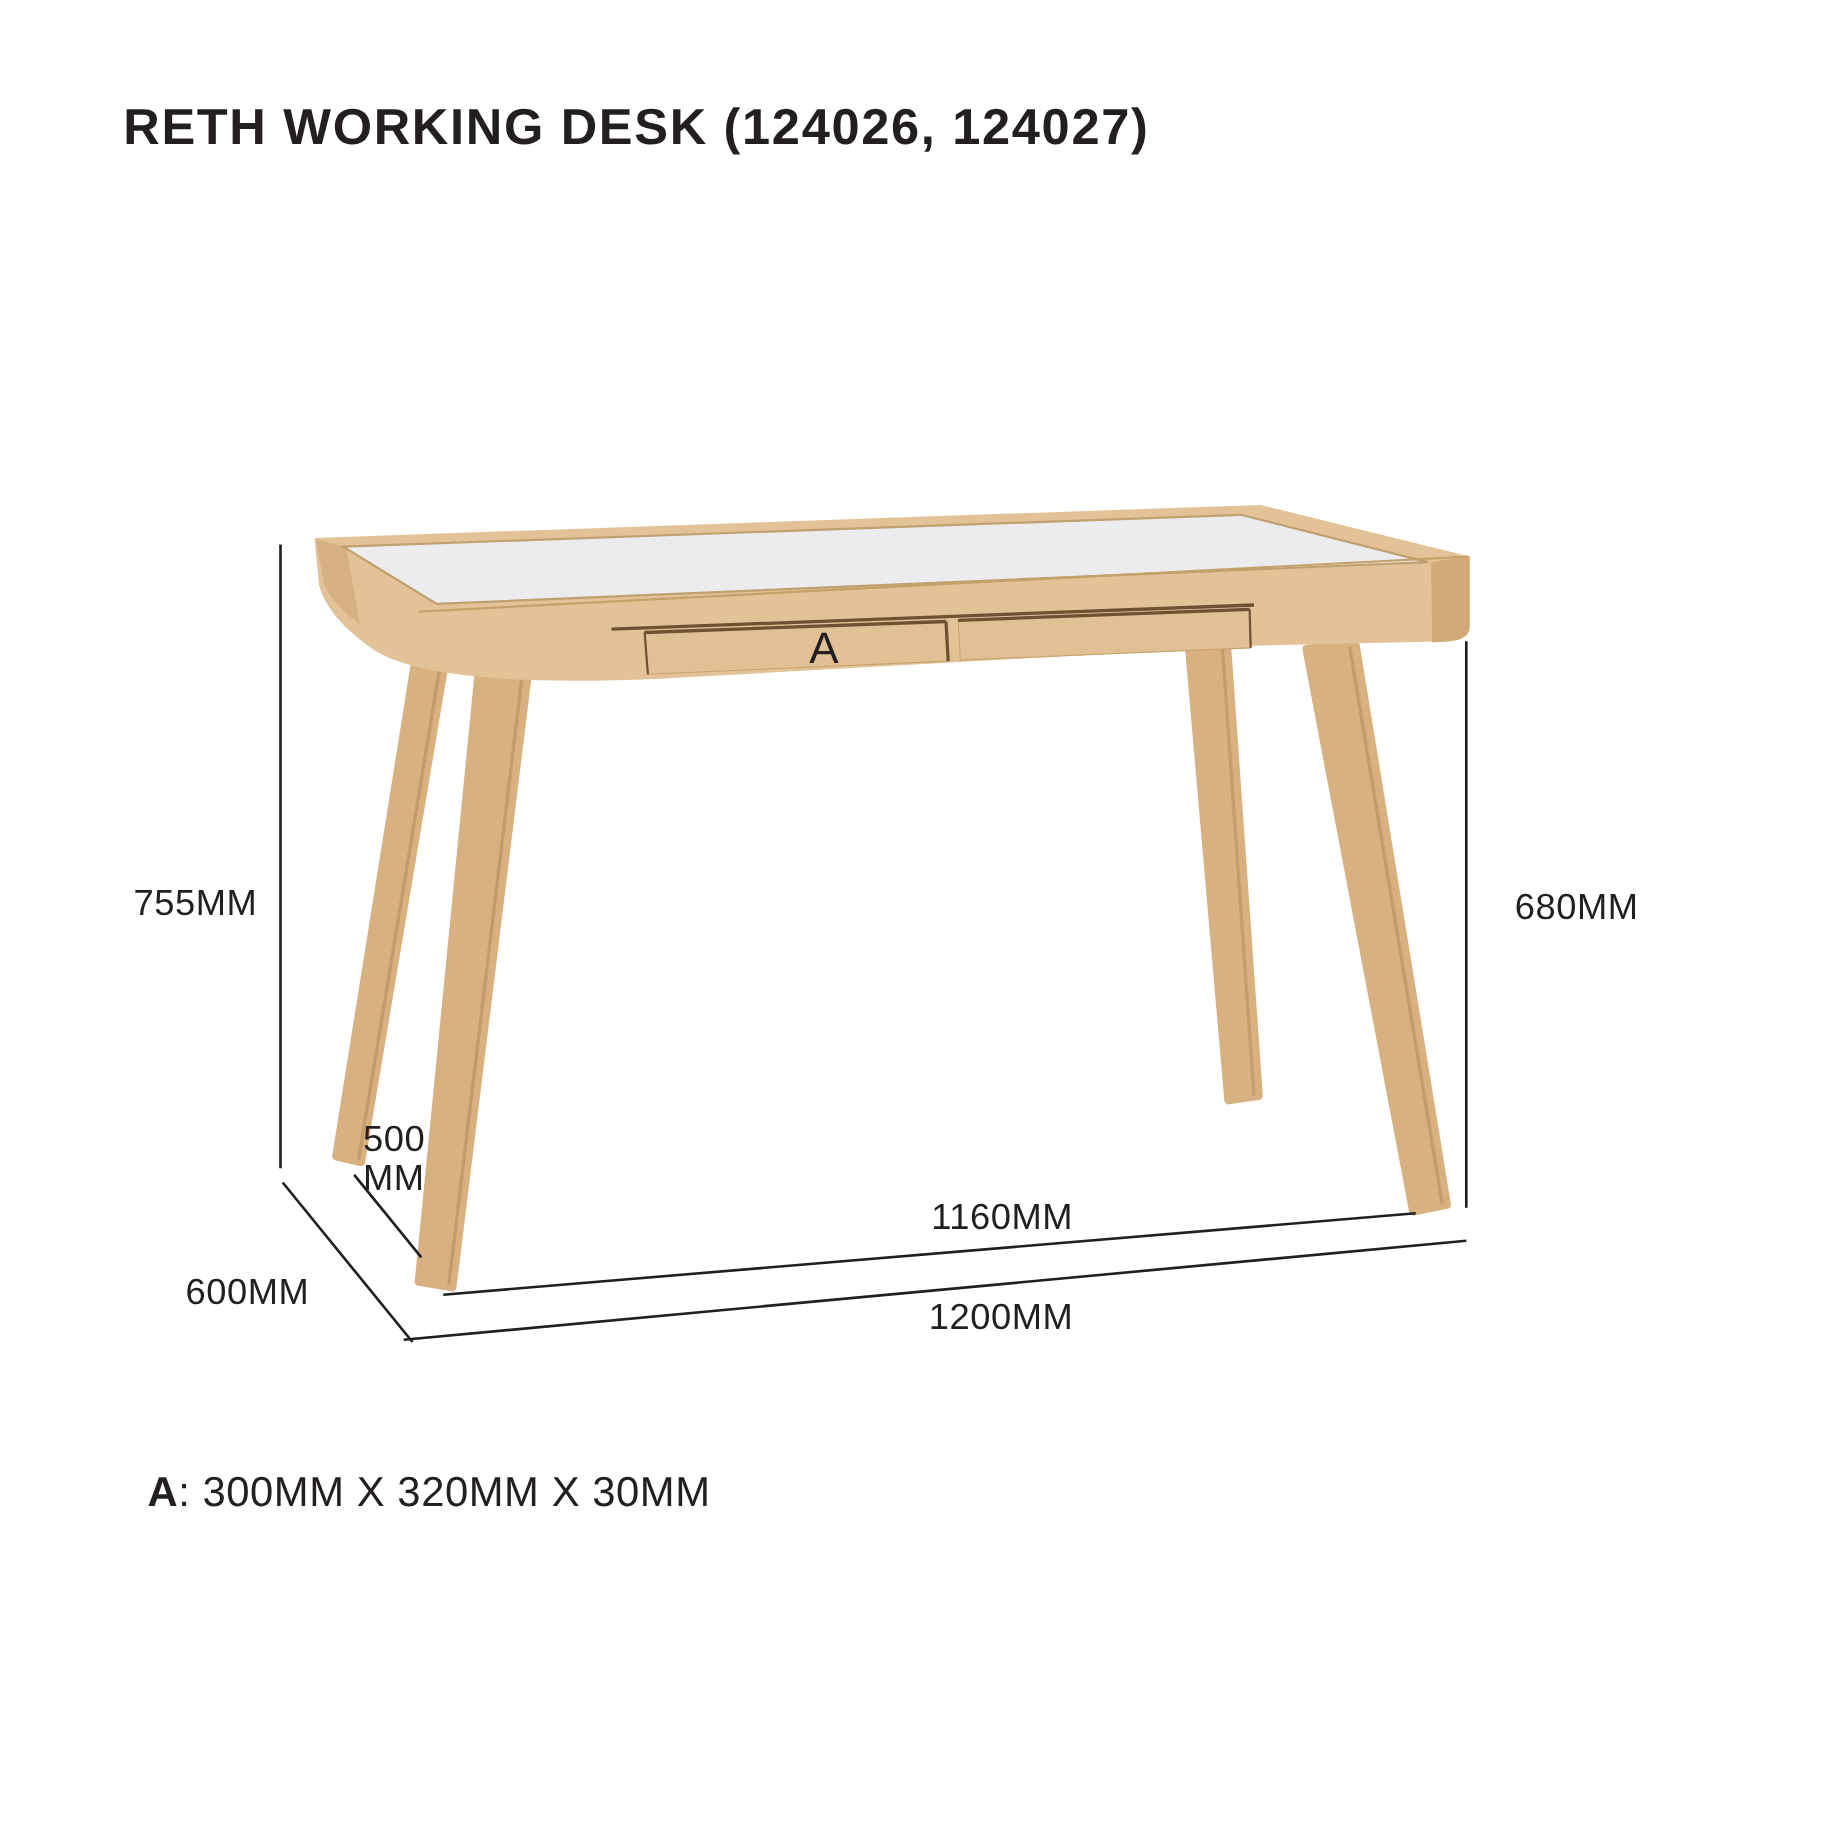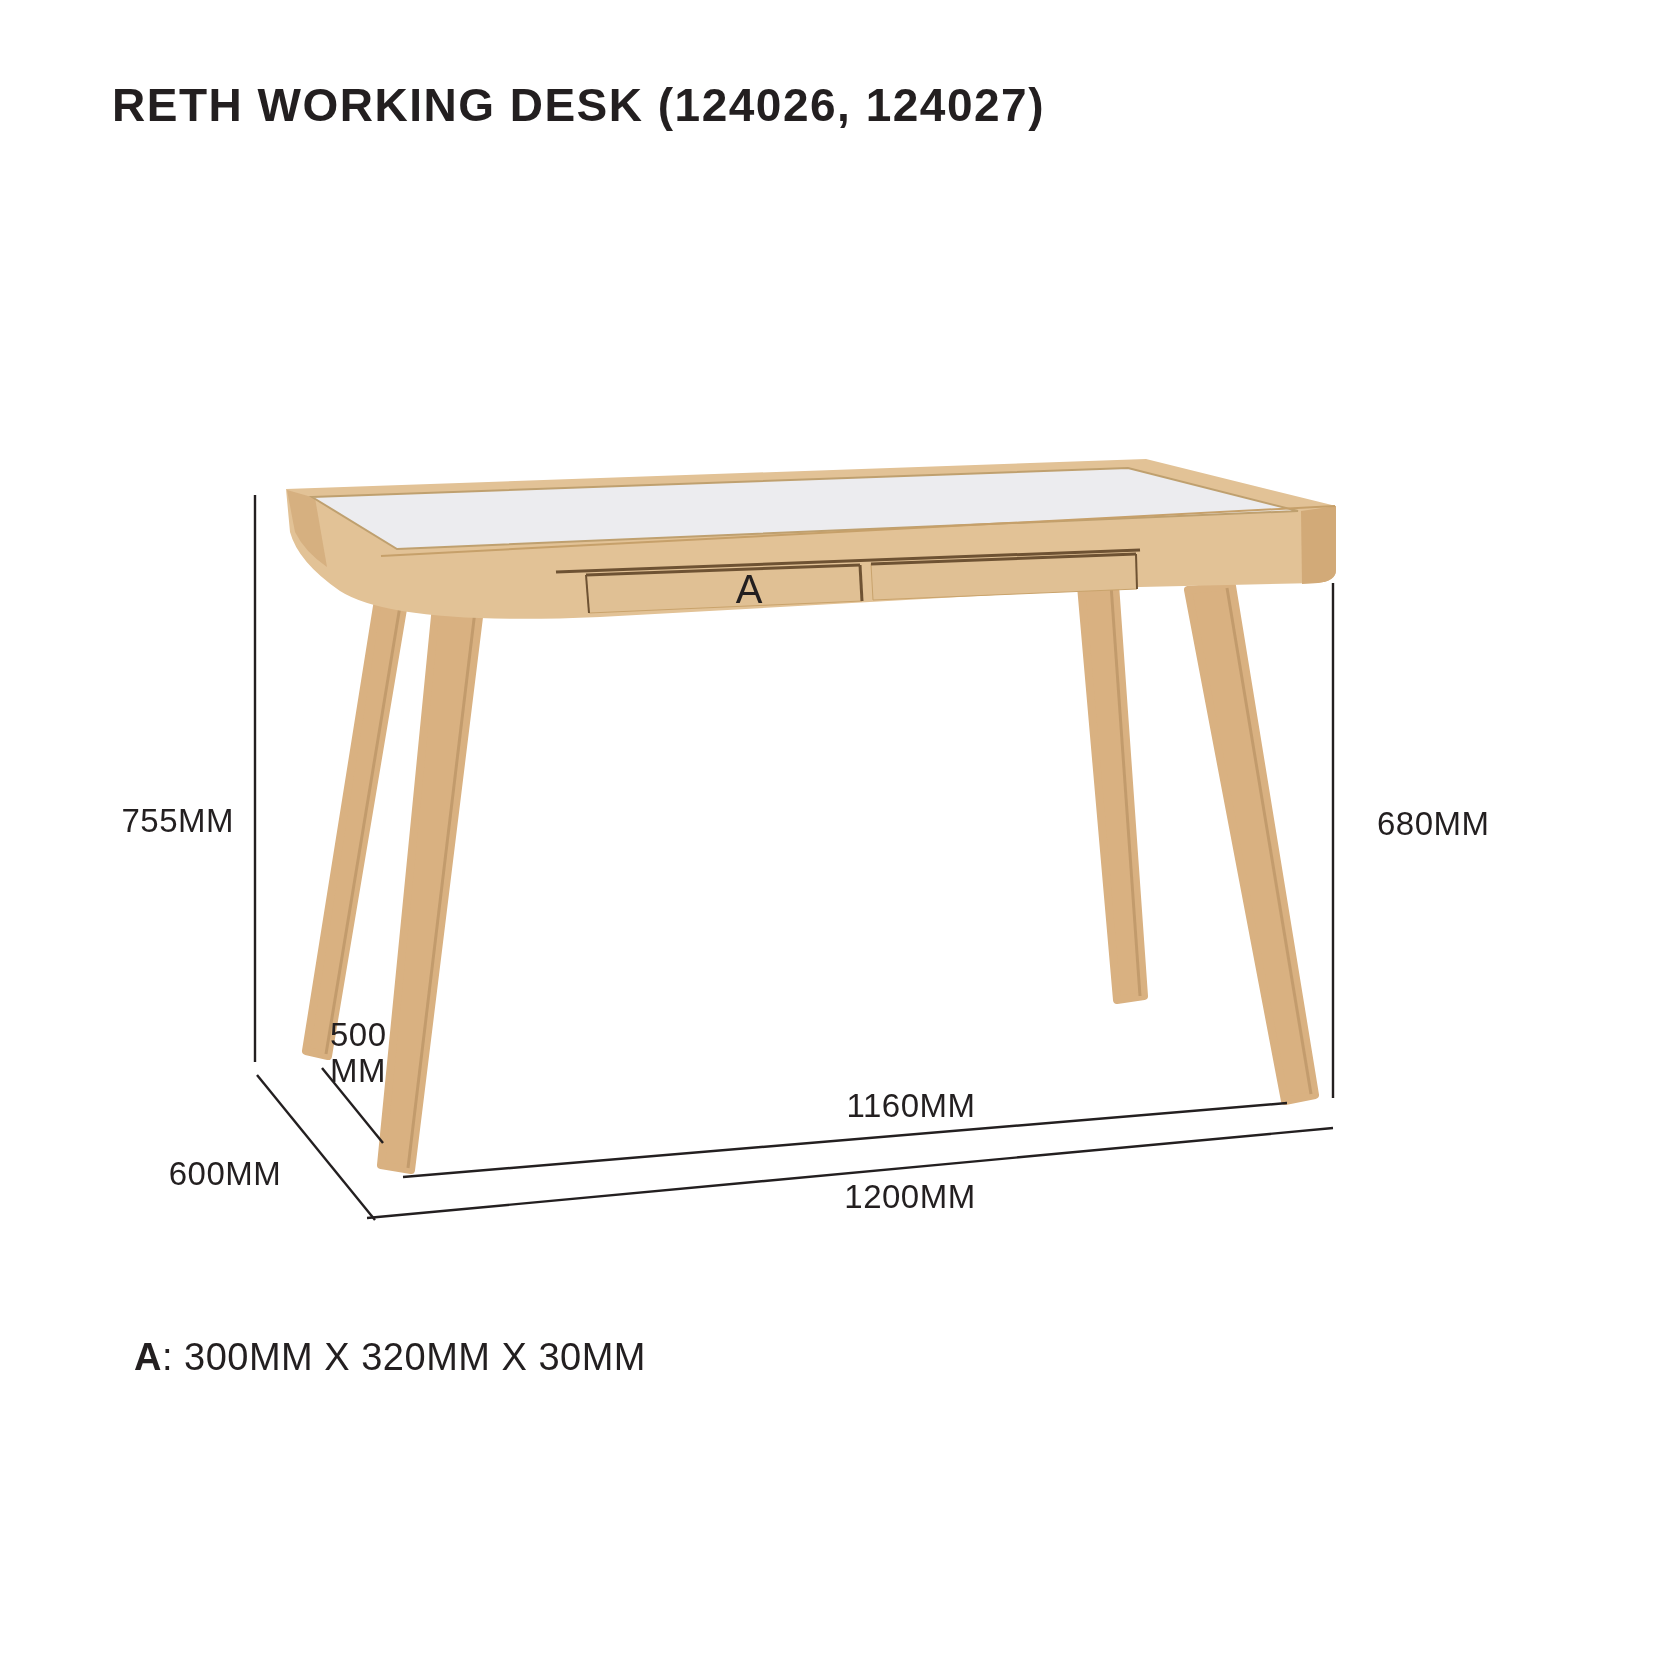--- a/index.html
+++ b/index.html
@@ -4,21 +4,21 @@
 <style>
   html,body{margin:0;padding:0;background:#ffffff;}
   .canvas{
     position:relative;
     width:1668px;height:1668px;
     background:#ffffff;
     font-family:"Liberation Sans",sans-serif;
     overflow:hidden;
   }
   .title{
-    position:absolute;left:112px;top:78px;
+    position:absolute;left:112px;top:88px;
     font-size:46px;font-weight:600;letter-spacing:1.5px;
     color:#231f20;white-space:nowrap;
   }
   .note{
     position:absolute;left:134px;top:1336px;
     font-size:38px;font-weight:400;letter-spacing:0.5px;
     color:#231f20;white-space:nowrap;
   }
   .note b{font-weight:700;}
   svg{position:absolute;left:0;top:0;}

